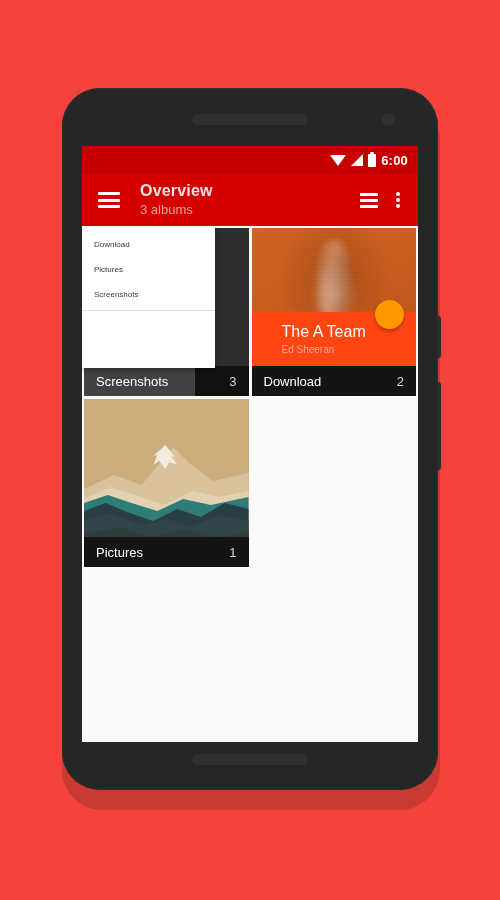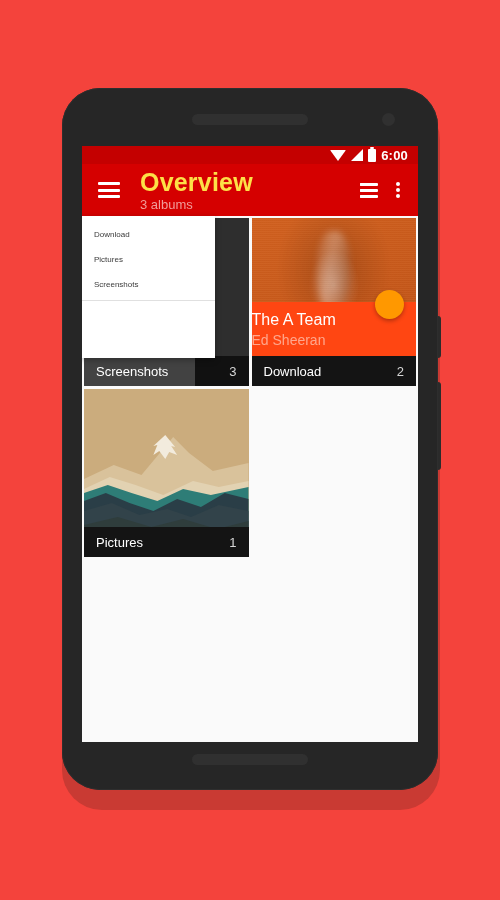--- a/index.html
+++ b/index.html
@@ -91,21 +91,21 @@
     left: 20px;
     top: 58px;
     width: 336px;
     height: 596px;
     background: #FAFAFA;
     overflow: hidden;
   }
 
   
   .statusbar {
-    height: 18px;
+    height: 28px;
     background: #C40000;
     display: flex;
     align-items: center;
     justify-content: flex-end;
     padding-right: 10px;
     gap: 5px;
   }
   .wifi-icon {
     width: 0; height: 0;
     border-left: 8px solid transparent;
@@ -160,22 +160,22 @@
     cursor: pointer;
   }
   .hamburger span {
     display: block;
     height: 3px;
     background: #fff;
     border-radius: 1px;
   }
   .toolbar-titles { flex: 1; line-height: 1.05; }
   .toolbar-title {
-    color: #fde047;
-    font-size: 25px;
+    color: #e5e5e5;
+    font-size: 16px;
     font-weight: bold;
     letter-spacing: 0.2px;
   }
   .toolbar-sub {
     color: #F19C99;
     font-size: 13px;
     margin-top: 3px;
   }
   .tb-actions { display: flex; align-items: center; gap: 18px; padding-right: 8px; }
   .list-icon {
@@ -298,24 +298,25 @@
   }
 
   .np-overlay {
     position: absolute;
     left: 0; right: 0; bottom: 30px;
     height: 54px;
     background: #FF4612;
     display: flex;
     flex-direction: column;
     justify-content: center;
+    padding-left: 30px;
     box-sizing: border-box;
   }
   .np-title { color: #FFFFFF; font-size: 16px; }
-  .np-artist { color: #FFA78D; font-size: 14px; margin-top: 3px; }
+  .np-artist { color: #FFA78D; font-size: 10px; margin-top: 3px; }
   .fab {
     position: absolute;
     right: 12px;
     bottom: 67px;
     width: 29px; height: 29px;
     border-radius: 50%;
     background: #FF9800;
     box-shadow: 0 2px 4px rgba(0,0,0,0.30);
     cursor: pointer;
   }

